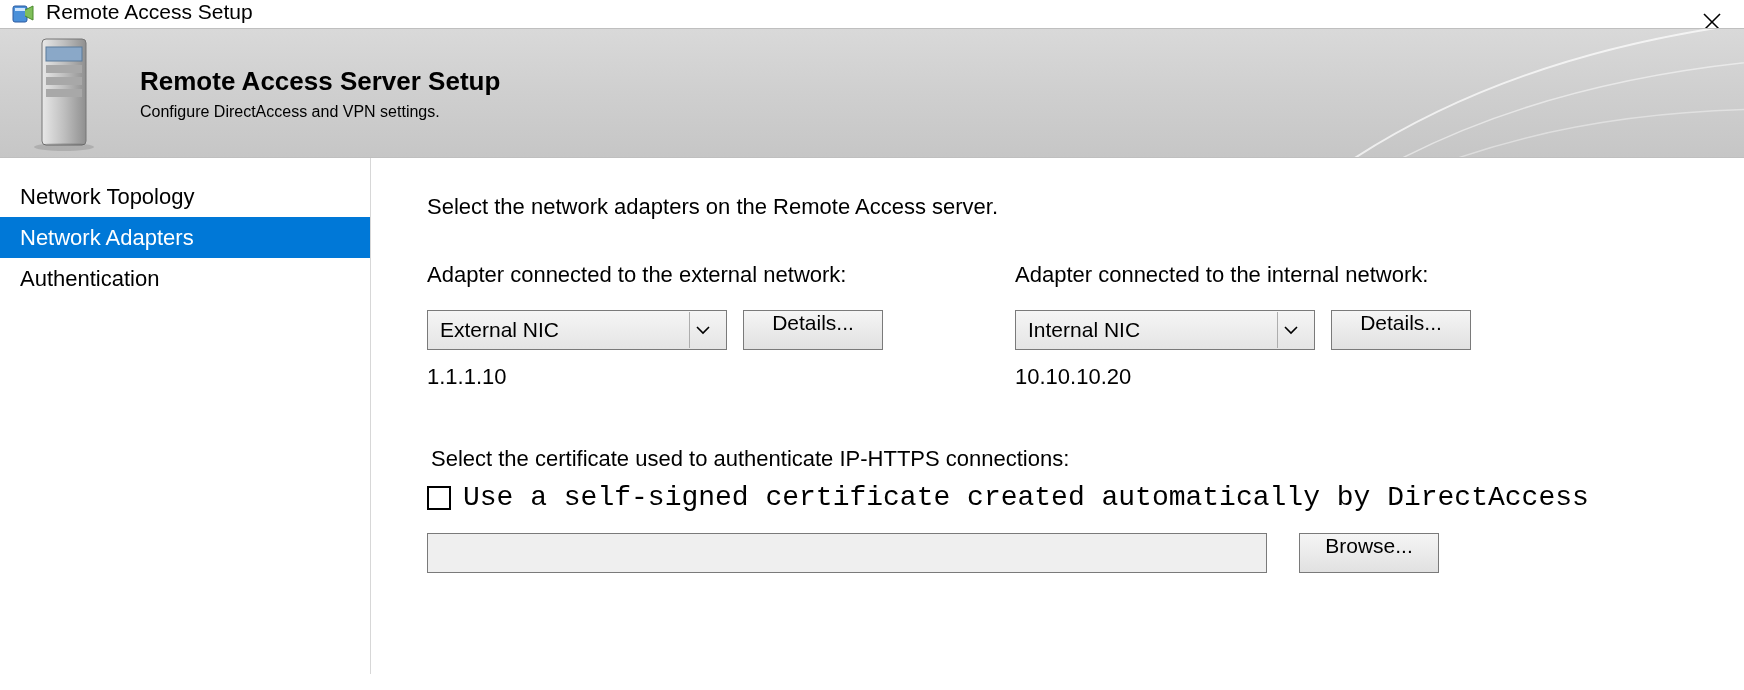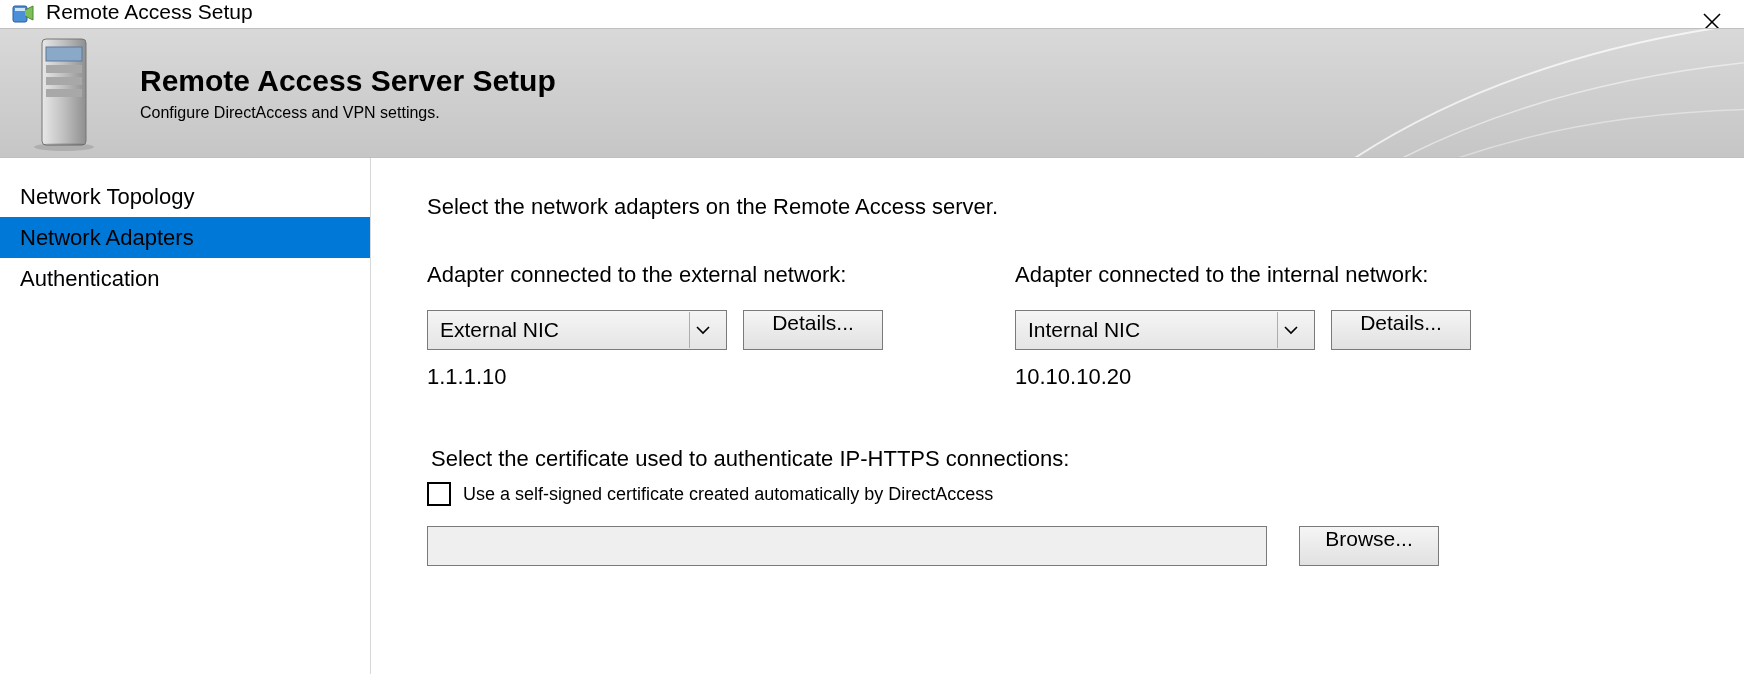--- a/index.html
+++ b/index.html
@@ -56,21 +56,21 @@
     width: 100px;
     height: 120px;
     margin-left: 14px;
     margin-right: 26px;
     display: flex;
     align-items: center;
     justify-content: center;
   }
   .banner .server-icon svg { width: 72px; height: 120px; }
   .banner .banner-text .h1 {
-    font-size: 30px;
+    font-size: 26px;
     font-weight: 700;
     margin: 0 0 6px 0;
     text-align: center;
   }
   .banner .banner-text .sub {
     font-size: 16px;
     margin: 0;
   }
   .banner .swoosh {
     position: absolute;
@@ -94,21 +94,21 @@
   .sidebar .nav-item {
     height: 41px;
     display: flex;
     align-items: center;
     padding-left: 20px;
     font-size: 22px;
     cursor: default;
   }
   .sidebar .nav-item.selected {
     background: #0078d7;
-    color: #000000;
+    color: #ffffff;
   }
 
   .main {
     flex: 1;
     padding: 36px 36px 0 56px;
   }
   .main .intro {
     font-size: 22px;
     margin-bottom: 42px;
   }
@@ -183,21 +183,22 @@
     gap: 12px;
     margin-bottom: 20px;
   }
   .cert-section .cb {
     width: 24px;
     height: 24px;
     border: 2px solid #000;
     box-sizing: border-box;
   }
   .cert-section .cb-label {
-    font-size: 18px;
+    font-size: 28px;
+    font-family: Liberation Mono, monospace;
   }
   .cert-section .cert-input-row {
     display: flex;
     align-items: center;
     gap: 32px;
   }
   .cert-section .cert-input {
     width: 840px;
     height: 40px;
     border: 1px solid #7a7a7a;

